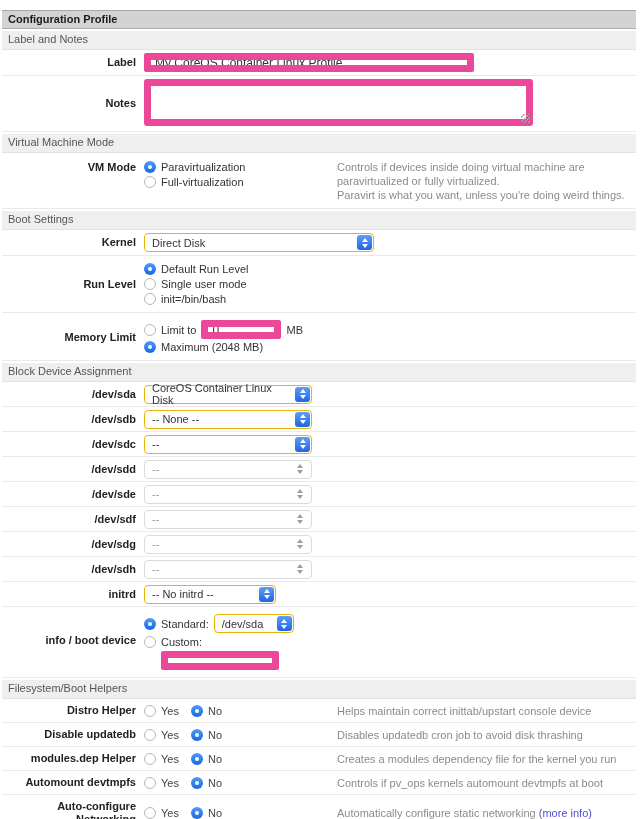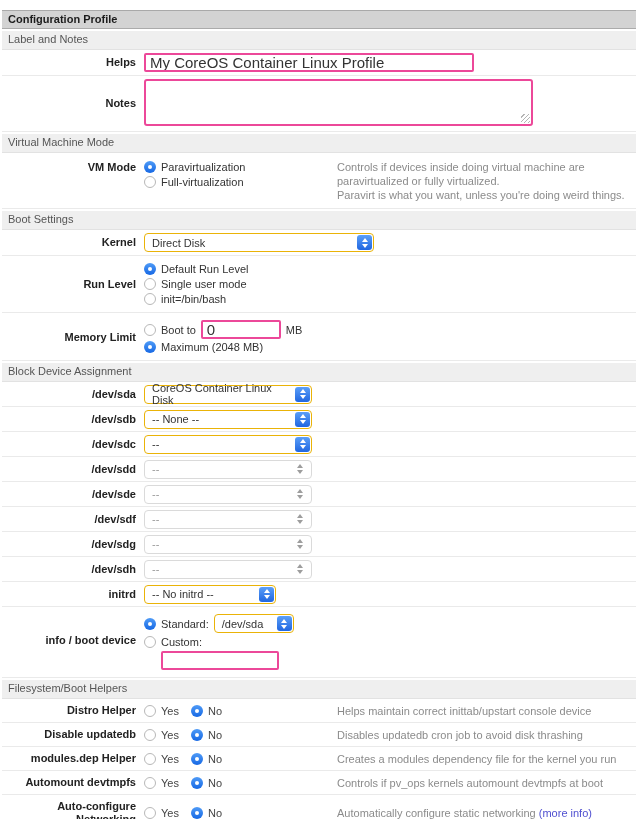--- a/index.html
+++ b/index.html
@@ -32,22 +32,22 @@
   .lbl {
     width:142px; flex:none; text-align:right; padding-right:8px;
     font-weight:bold; color:#222; line-height:13px;
   }
   .ctrl { width:193px; flex:none; }
   .helptext { flex:1; color:#8b8b8b; line-height:14px; padding-top:1px; }
   .helptext a { color:#4f4fd0; text-decoration:none; }
 
   
   .tinput {
-    height:19px; border:2px solid #ec4899; border-radius:2px;
-    font-family:"Liberation Sans",sans-serif; font-size:15px; color:#333;
+    height:19px; border:7px solid #ec4899; border-radius:2px;
+    font-family:"Liberation Sans",sans-serif; font-size:12px; color:#333;
     padding:0 4px; background:#fff; outline:none;
   }
   .notes-wrap { position:relative; display:inline-block; }
   textarea.tinput { height:47px; width:389px; resize:none; padding:2px 4px; border-radius:3px; }
   .grip {
     position:absolute; right:3px; bottom:5px; width:9px; height:9px;
     background:repeating-linear-gradient(135deg, transparent 0 2px, #b5b5b5 2px 3px);
     pointer-events:none;
   }
 
@@ -104,21 +104,21 @@
 </head>
 <body>
 
 <div class="page">
 
   <div class="bar header-bar">Configuration Profile</div>
 
   <div class="bar section-bar">Label and Notes</div>
 
   <div class="row">
-    <div class="lbl">Helps</div>
+    <div class="lbl">Label</div>
     <input class="tinput w-label-input" value="My CoreOS Container Linux Profile" style="">
   </div>
 
   <div class="row">
     <div class="lbl">Notes</div>
     <span class="notes-wrap">
       <textarea class="tinput" style=""></textarea>
       <span class="grip"></span>
     </span>
   </div>
@@ -173,21 +173,21 @@
         <span>init=/bin/bash</span>
       </div>
     </div>
   </div>
 
   <div class="row top" style="padding:5px 0;">
     <div class="lbl" style="padding-top:13px;">Memory Limit</div>
     <div>
       <div class="mem-line">
         <span class="radio"></span>
-        <span>Boot to</span>
+        <span>Limit to</span>
         <input class="tinput w-mem" value="0" style="">
         <span>MB</span>
       </div>
       <div class="mem-line">
         <span class="radio on"></span>
         <span>Maximum (2048 MB)</span>
       </div>
     </div>
   </div>
 

